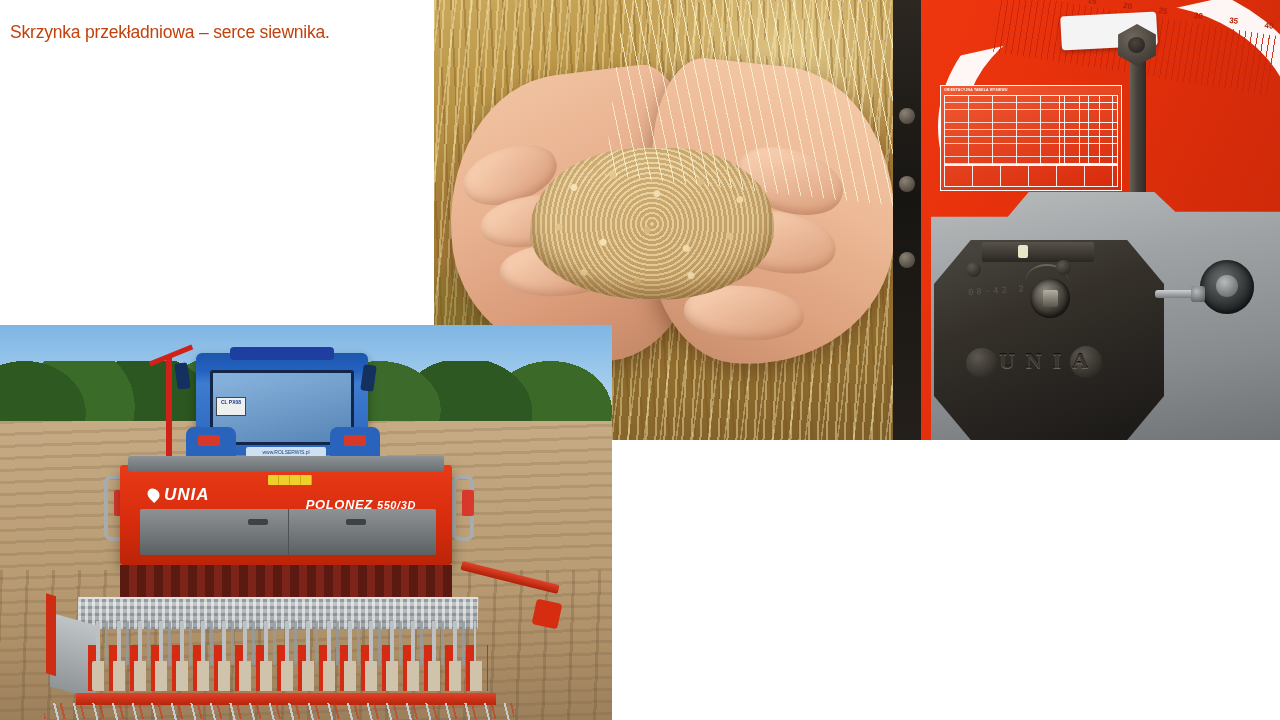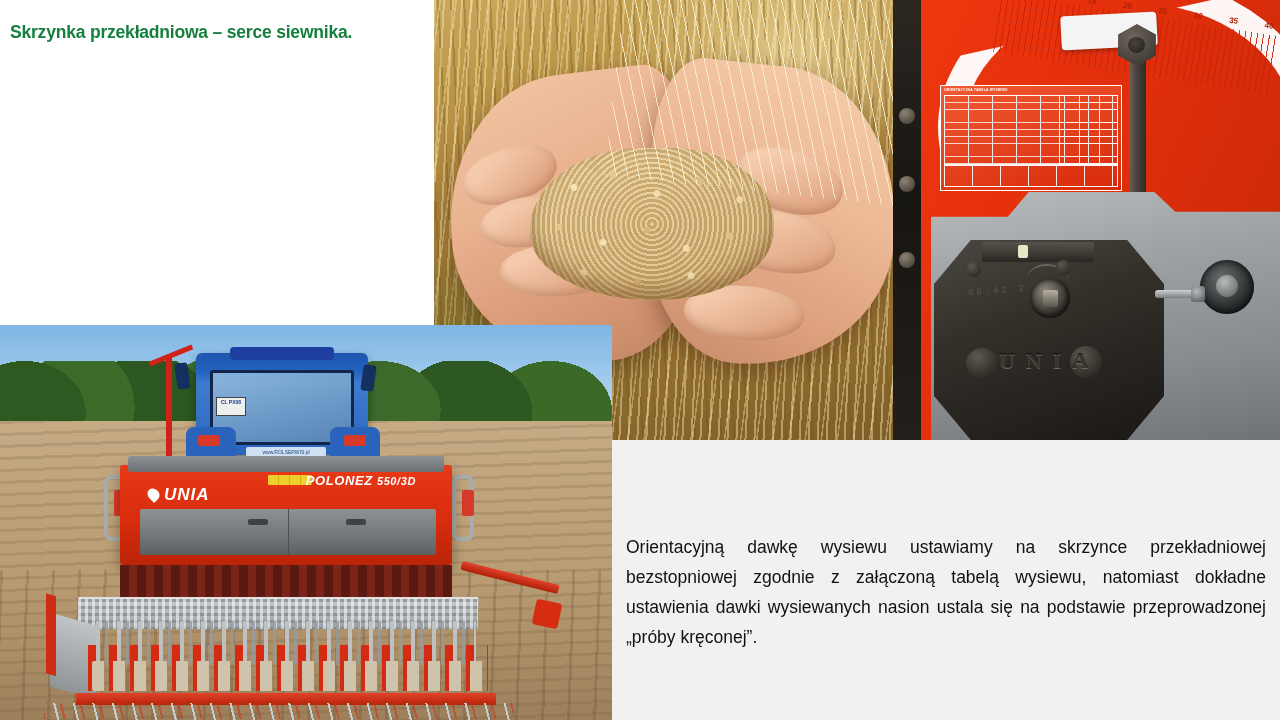--- a/index.html
+++ b/index.html
@@ -12,21 +12,21 @@
   }
   .slide{position:relative;width:1280px;height:720px;overflow:hidden;background:#ffffff;}
 
   
   .panel{position:absolute;overflow:hidden;}
 
   
   #text-panel-left{left:0;top:0;width:434px;height:325px;background:#ffffff;}
   .tp-inner{padding:22px 10px 0 10px;}
   .headline{
-    font-size:17.5px;font-weight:bold;color:#15803d;
+    font-size:17.5px;font-weight:normal;color:#c2410c;
     letter-spacing:-0.2px;margin:0 0 16px 0;line-height:1.2;
     white-space:nowrap;
   }
   .body-para{
     font-size:17.5px;color:#111111;line-height:1.63;
     text-align:justify;text-justify:inter-word;margin:0;
     -webkit-hyphens:none;hyphens:none;
   }
 
   
@@ -333,21 +333,21 @@
     background:linear-gradient(180deg,#8d9296,#6a6f72);border-radius:3px;}
   #photo-seeder .hopper .unia-logo{
     position:absolute;left:28px;top:20px;font-size:17px;font-weight:bold;color:#ffffff;
     letter-spacing:1px;font-style:italic;
   }
   #photo-seeder .hopper .unia-logo .drop{
     display:inline-block;width:11px;height:13px;background:#ffffff;
     border-radius:50% 50% 50% 0;transform:rotate(-45deg);margin-right:5px;vertical-align:-1px;
   }
   #photo-seeder .hopper .model{
-    position:absolute;right:36px;top:8px;font-size:13px;font-weight:bold;color:#ffffff;
+    position:absolute;right:36px;top:32px;font-size:13px;font-weight:bold;color:#ffffff;
     font-style:italic;letter-spacing:.6px;
   }
   #photo-seeder .hopper .model .sz{font-size:11px;}
   #photo-seeder .hopper .warn{position:absolute;left:148px;top:10px;width:44px;height:10px;
     background:repeating-linear-gradient(90deg,#edd02a 0 10px,#cfae18 10px 11px);border-radius:1px;}
   #photo-seeder .hopper .greybelt{
     position:absolute;left:20px;top:44px;width:296px;height:46px;
     background:linear-gradient(180deg,#8e9295,#707578 60%,#5b6063);border-radius:2px;
   }
   #photo-seeder .hopper .greybelt::after{content:"";position:absolute;left:50%;top:0;width:1px;height:100%;background:#4d5255;}
@@ -544,19 +544,14 @@
     <div class="springs"></div>
     <div class="redframe"></div>
     <div class="discs"></div>
     <div class="mainbeam"></div>
     <div class="tines"></div>
     <div class="tines2"></div>
     <div class="hitch"></div>
     <div class="hitch-end"></div>
   </div>
 
-  <div class="panel" id="text-panel-right">
-    <div class="tp-inner2">
-      <p class="body-para2">Orientacyjną dawkę wysiewu ustawiamy na skrzynce przekładniowej bezstopniowej zgodnie z załączoną tabelą wysiewu, natomiast dokładne ustawienia dawki wysiewanych nasion ustala się na podstawie przeprowadzonej „próby kręconej”.</p>
-    </div>
-  </div>
 
 </div>
 
 </body></html>

